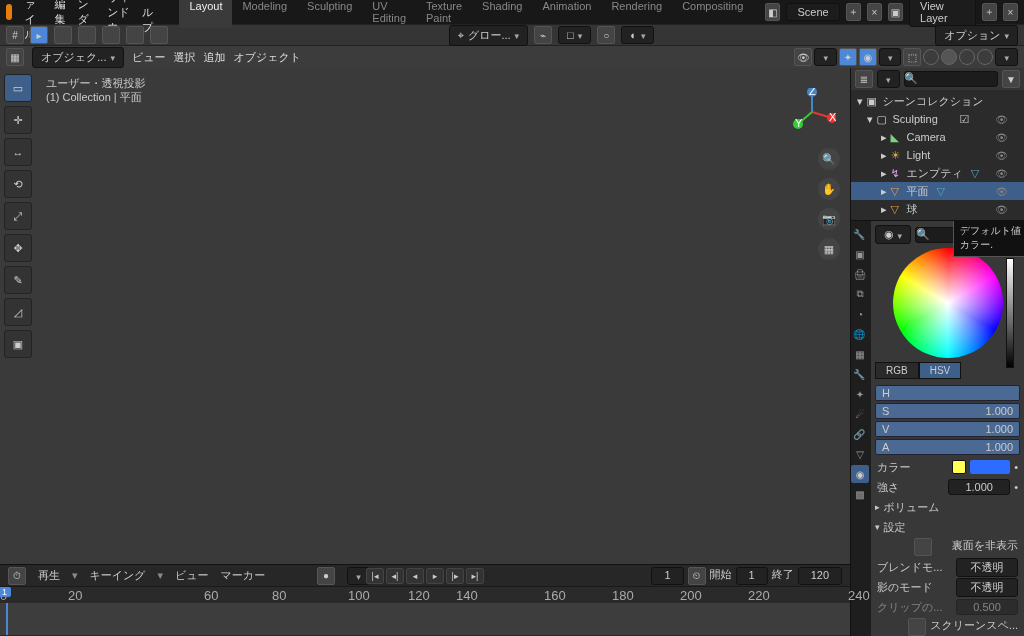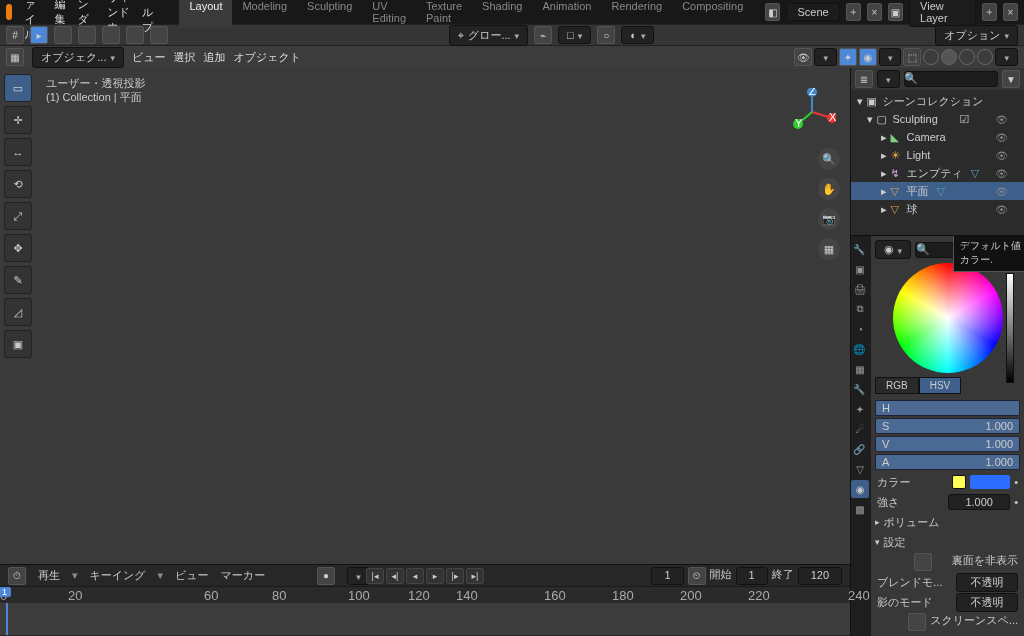--- a/index.html
+++ b/index.html
@@ -452,20 +452,24 @@
             </span>
         </div>
         <div class="proprow">
           <span>ブレンドモ...</span>
           <span class="val">不透明</span>
         </div>
         <div class="proprow">
           <span>影のモード</span>
           <span class="val">不透明</span>
         </div>
+        <div class="proprow" style="opacity:0.5">
+          <span>クリップの...</span>
+          <span class="val">0.500</span>
+        </div>
         <div class="proprow">
           <span></span>
           <span style="display:flex;gap:4px">
               <span class="iconbtn"></span>
               <span>スクリーンスペ...</span>
             </span>
         </div>
       </div>
     </div>
   </div>

